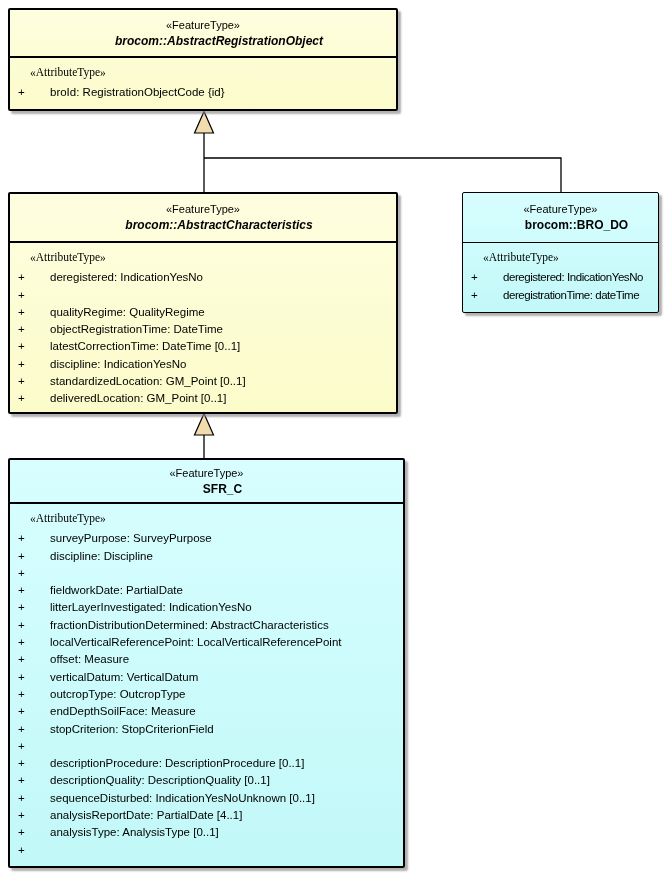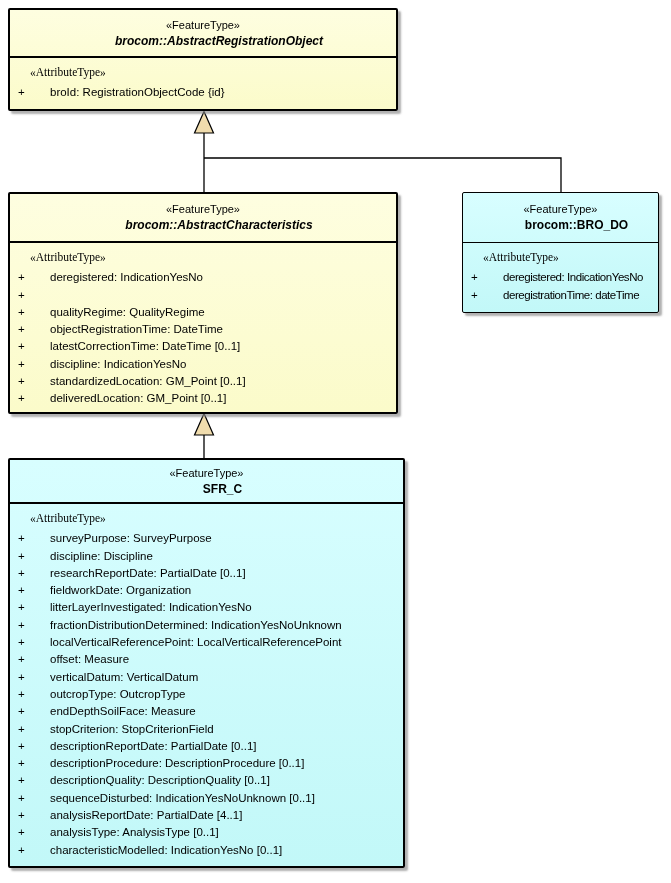--- a/index.html
+++ b/index.html
@@ -139,33 +139,32 @@
           <div class="attr-row">
             <span class="vis">+</span>
             <span class="atext">surveyPurpose: SurveyPurpose</span>
           </div>
           <div class="attr-row">
             <span class="vis">+</span>
             <span class="atext">discipline: Discipline</span>
           </div>
           <div class="attr-row">
             <span class="vis">+</span>
-            <span class="atext">researchReportDate: PartialDate [0..1]</span>
-          </div>
-          <div class="attr-row">
-            <span class="vis">+</span>
-            <span class="atext">fieldworkDate: Organization</span>
+          </div>
+          <div class="attr-row">
+            <span class="vis">+</span>
+            <span class="atext">fieldworkDate: PartialDate</span>
           </div>
           <div class="attr-row">
             <span class="vis">+</span>
             <span class="atext">litterLayerInvestigated: IndicationYesNo</span>
           </div>
           <div class="attr-row">
             <span class="vis">+</span>
-            <span class="atext">fractionDistributionDetermined: IndicationYesNoUnknown</span>
+            <span class="atext">fractionDistributionDetermined: AbstractCharacteristics</span>
           </div>
           <div class="attr-row">
             <span class="vis">+</span>
             <span class="atext">localVerticalReferencePoint: LocalVerticalReferencePoint</span>
           </div>
           <div class="attr-row">
             <span class="vis">+</span>
             <span class="atext">offset: Measure</span>
           </div>
           <div class="attr-row">
@@ -179,21 +178,20 @@
           <div class="attr-row">
             <span class="vis">+</span>
             <span class="atext">endDepthSoilFace: Measure</span>
           </div>
           <div class="attr-row">
             <span class="vis">+</span>
             <span class="atext">stopCriterion: StopCriterionField</span>
           </div>
           <div class="attr-row">
             <span class="vis">+</span>
-            <span class="atext">descriptionReportDate: PartialDate [0..1]</span>
           </div>
           <div class="attr-row">
             <span class="vis">+</span>
             <span class="atext">descriptionProcedure: DescriptionProcedure [0..1]</span>
           </div>
           <div class="attr-row">
             <span class="vis">+</span>
             <span class="atext">descriptionQuality: DescriptionQuality [0..1]</span>
           </div>
           <div class="attr-row">
@@ -203,19 +201,18 @@
           <div class="attr-row">
             <span class="vis">+</span>
             <span class="atext">analysisReportDate: PartialDate [4..1]</span>
           </div>
           <div class="attr-row">
             <span class="vis">+</span>
             <span class="atext">analysisType: AnalysisType [0..1]</span>
           </div>
           <div class="attr-row">
             <span class="vis">+</span>
-            <span class="atext">characteristicModelled: IndicationYesNo [0..1]</span>
           </div>
         </div>
     </div>
   </div>
 
 </div>
 
 </body></html>

